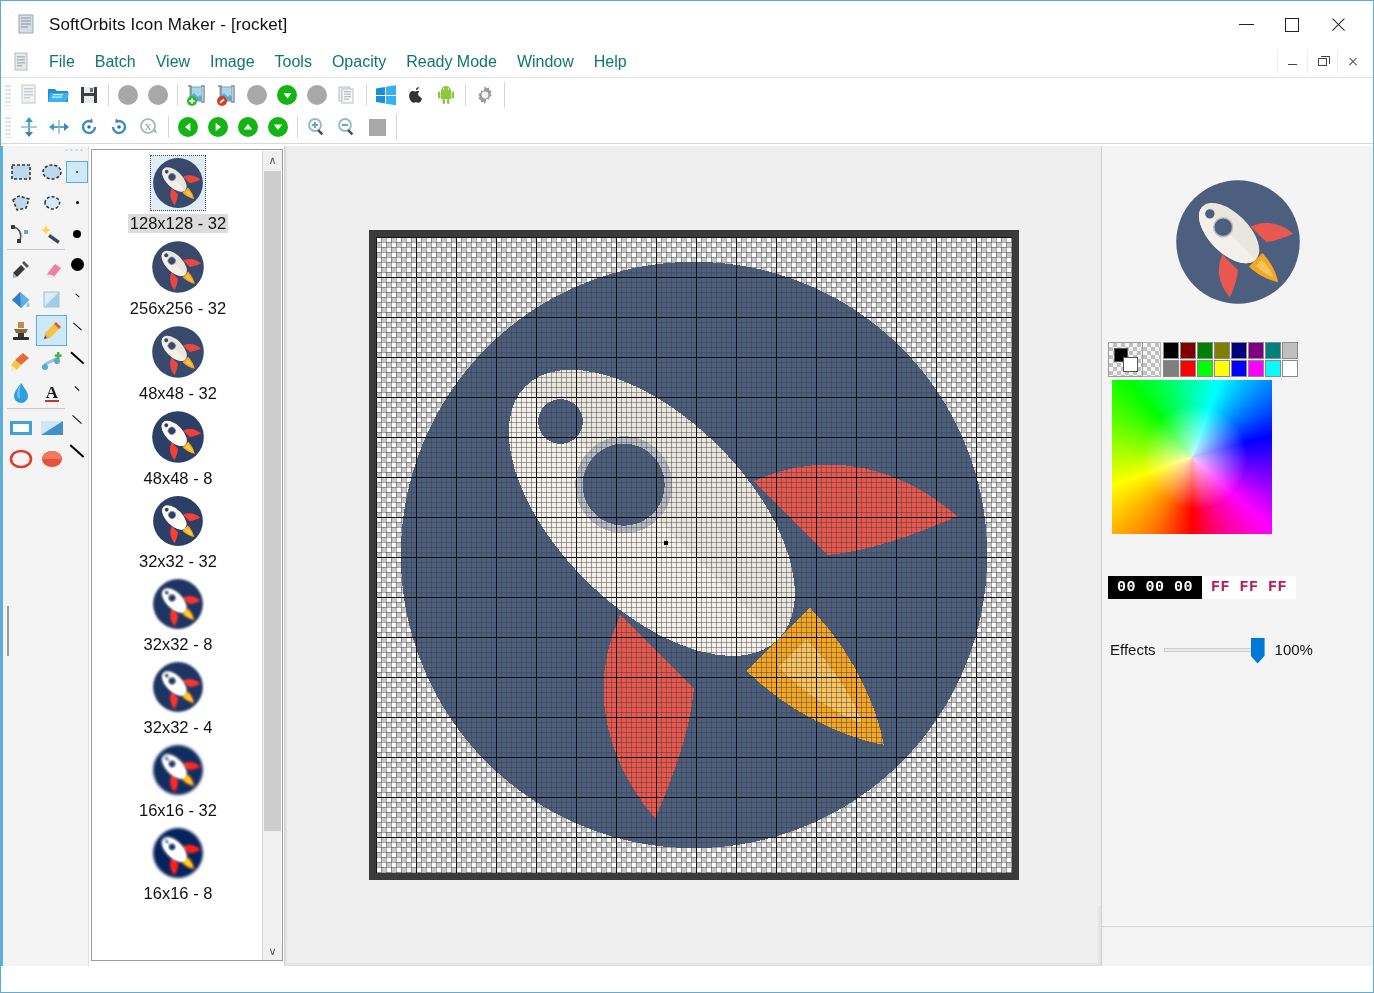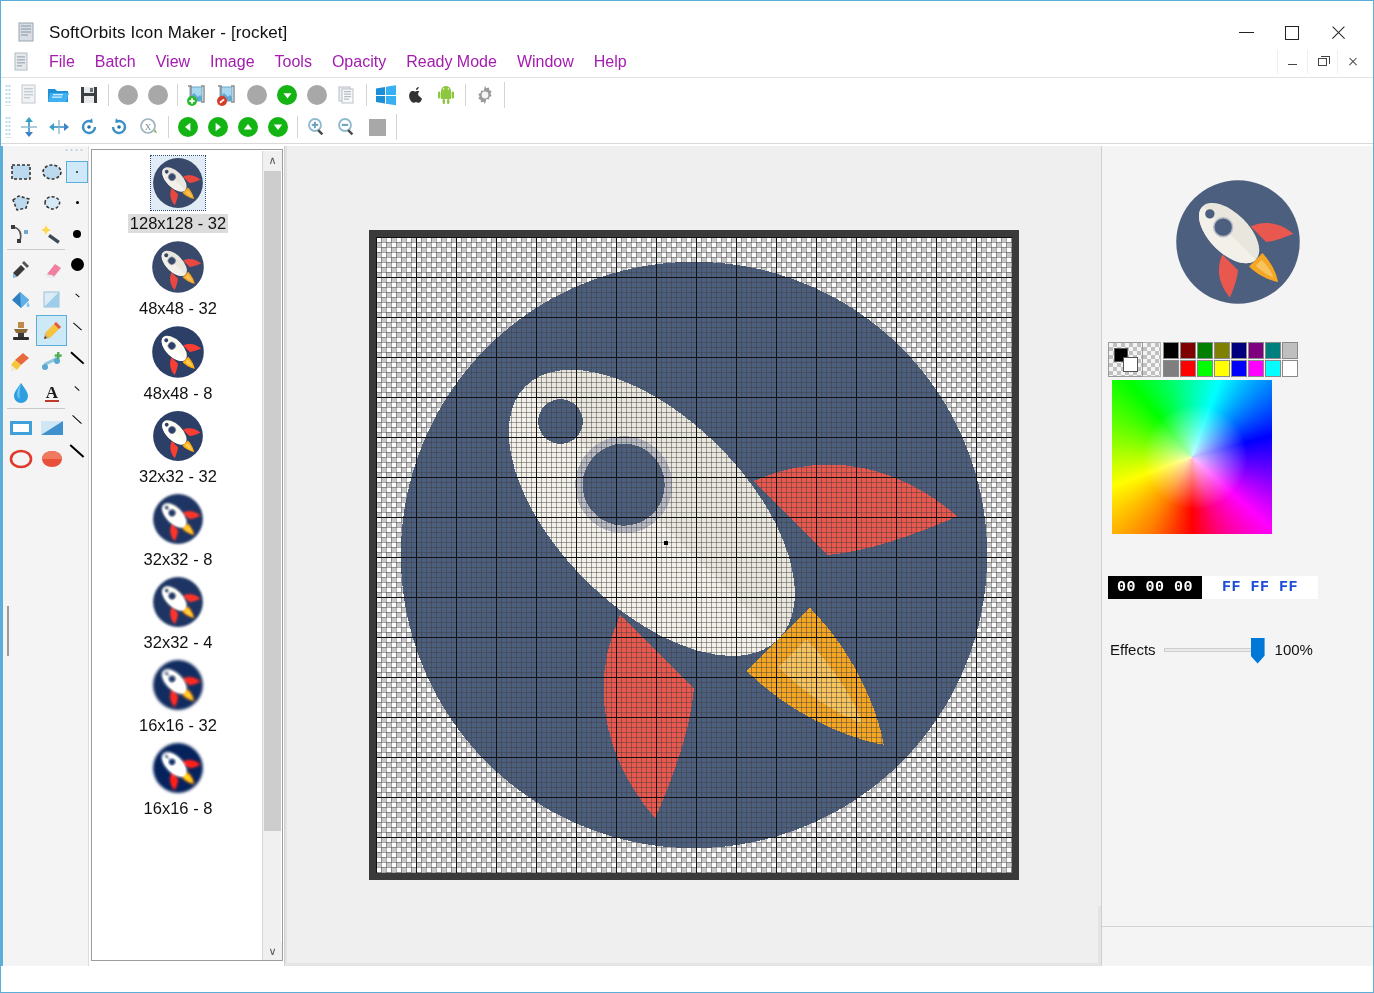--- a/index.html
+++ b/index.html
@@ -13,21 +13,21 @@
   }
   #app {
     position:relative; width:1374px; height:993px;
     border:1px solid #5aaed8;
     background:#ffffff;
     overflow:hidden;
   }
 
   
   #titlebar {
-    position:absolute; left:0; top:8px; width:1372px; height:47px;
+    position:absolute; left:0; top:0; width:1372px; height:47px;
     background:#ffffff;
     display:flex; align-items:center;
   }
   #title-icon {
     width:22px; height:22px; margin-left:16px; margin-right:10px;
     position:relative; flex:0 0 auto;
   }
   #title-text { font-size:17px; color:#111; letter-spacing:.1px; }
   #win-buttons { margin-left:auto; display:flex; height:47px; }
   .win-btn {
@@ -46,21 +46,21 @@
 
   
   #menubar {
     position:absolute; left:0; top:45px; width:1372px; height:32px;
     display:flex; align-items:center;
     background:#fff;
     border-bottom:1px solid #e3e3e3;
   }
   #menu-doc-icon { width:18px; height:20px; margin-left:12px; margin-right:8px; position:relative; }
   .menu-item {
-    padding:3px 10px; font-size:16px; color:#a21caf; white-space:nowrap; cursor:default;
+    padding:3px 10px; font-size:16px; color:#0f766e; white-space:nowrap; cursor:default;
   }
 
   
   #mdi-buttons { margin-left:auto; display:flex; margin-right:6px; }
   .mdi-btn {
     width:30px; height:24px; display:flex; align-items:center; justify-content:center;
     font-size:12px; color:#333; border-left:1px solid #eee;
   }
   .mdi-min { width:9px; height:1px; background:#444; margin-top:6px; }
   .mdi-restore { width:9px; height:8px; border:1px solid #444; position:relative; }
@@ -225,22 +225,22 @@
         #ff0000 0deg, #ff7f00 30deg, #ffff00 70deg, #7fff00 105deg,
         #00ff00 140deg, #00ff7f 170deg, #00ffff 200deg, #007fff 228deg,
         #0000ff 255deg, #7f00ff 285deg, #ff00ff 312deg, #ff007f 340deg, #ff0000 360deg);
   }
   #hexrow { position:absolute; left:6px; top:430px; display:flex; align-items:center; }
   #hex-fg {
     background:#000; color:#fff; font-family:"Liberation Mono", monospace;
     font-size:15px; font-weight:bold; padding:3px 9px; letter-spacing:.5px;
   }
   #hex-bg {
-    background:#fff; color:#1d4ed8; font-family:"Liberation Mono", monospace;
-    font-size:15px; font-weight:bold; padding:3px 20px; letter-spacing:.5px;
+    background:#fff; color:#be185d; font-family:"Liberation Mono", monospace;
+    font-size:15px; font-weight:bold; padding:3px 9px; letter-spacing:.5px;
   }
   #opacityrow { position:absolute; left:8px; top:495px; width:262px; display:flex; align-items:center; }
   #opacity-label { font-size:15px; color:#111; }
   #slider-track {
     position:relative; width:95px; height:4px; background:#e9e9e9;
     border:1px solid #cdcdcd; margin-left:8px;
   }
   #slider-thumb {
     position:absolute; left:86px; top:-11px; width:14px; height:26px;
     background:#0078d7; clip-path:polygon(0 0,100% 0,100% 70%,50% 100%,0 70%);
@@ -732,20 +732,38 @@
                   <path d="M83 62c16 6 23 20 24 34-10-4-18-8-24-13z" fill="#e8483f"></path>
                   <path d="M55 88h18c0 14-6 26-9 30-3-4-9-16-9-30z" fill="#f5a623"></path>
                   <path d="M60 92h8c0 9-2.5 17-4 20-1.5-3-4-11-4-20z" fill="#f7c45e"></path>
                   <circle cx="64" cy="44" r="9" fill="#38496b"></circle>
                   <circle cx="64" cy="44" r="9" fill="none" stroke="#b9bcc4" stroke-width="1.5"></circle>
                   <circle cx="64" cy="26" r="4.5" fill="#38496b"></circle>
                 </g>
               </svg>
             </div>
           </div><div class="ic-label">128x128 - 32</div></div>
+        <div class="ic-item"><div class="ic-thumb-wrap">
+            <div class="ic-thumb">
+              <svg width="56" height="56" viewBox="0 0 128 128">
+                <circle cx="64" cy="64" r="59" fill="#38496b"></circle>
+                <g transform="rotate(-45 64 64)">
+                  <ellipse cx="64" cy="52" rx="19" ry="36" fill="#e9e7dd"></ellipse>
+                  <path d="M45 52c0-20 8.5-36 19-36v72c-10.5 0-19-16-19-36z" fill="#f2f0e8"></path>
+                  <path d="M45 62c-16 6-23 20-24 34 10-4 18-8 24-13z" fill="#e8483f"></path>
+                  <path d="M83 62c16 6 23 20 24 34-10-4-18-8-24-13z" fill="#e8483f"></path>
+                  <path d="M55 88h18c0 14-6 26-9 30-3-4-9-16-9-30z" fill="#f5a623"></path>
+                  <path d="M60 92h8c0 9-2.5 17-4 20-1.5-3-4-11-4-20z" fill="#f7c45e"></path>
+                  <circle cx="64" cy="44" r="9" fill="#38496b"></circle>
+                  <circle cx="64" cy="44" r="9" fill="none" stroke="#b9bcc4" stroke-width="1.5"></circle>
+                  <circle cx="64" cy="26" r="4.5" fill="#38496b"></circle>
+                </g>
+              </svg>
+            </div>
+          </div><div class="ic-label">256x256 - 32</div></div>
         <div class="ic-item"><div class="ic-thumb-wrap">
             <div class="ic-thumb">
               <svg width="56" height="56" viewBox="0 0 128 128">
                 <circle cx="64" cy="64" r="59" fill="#38496b"></circle>
                 <g transform="rotate(-45 64 64)">
                   <ellipse cx="64" cy="52" rx="19" ry="36" fill="#e9e7dd"></ellipse>
                   <path d="M45 52c0-20 8.5-36 19-36v72c-10.5 0-19-16-19-36z" fill="#f2f0e8"></path>
                   <path d="M45 62c-16 6-23 20-24 34 10-4 18-8 24-13z" fill="#e8483f"></path>
                   <path d="M83 62c16 6 23 20 24 34-10-4-18-8-24-13z" fill="#e8483f"></path>
                   <path d="M55 88h18c0 14-6 26-9 30-3-4-9-16-9-30z" fill="#f5a623"></path>

